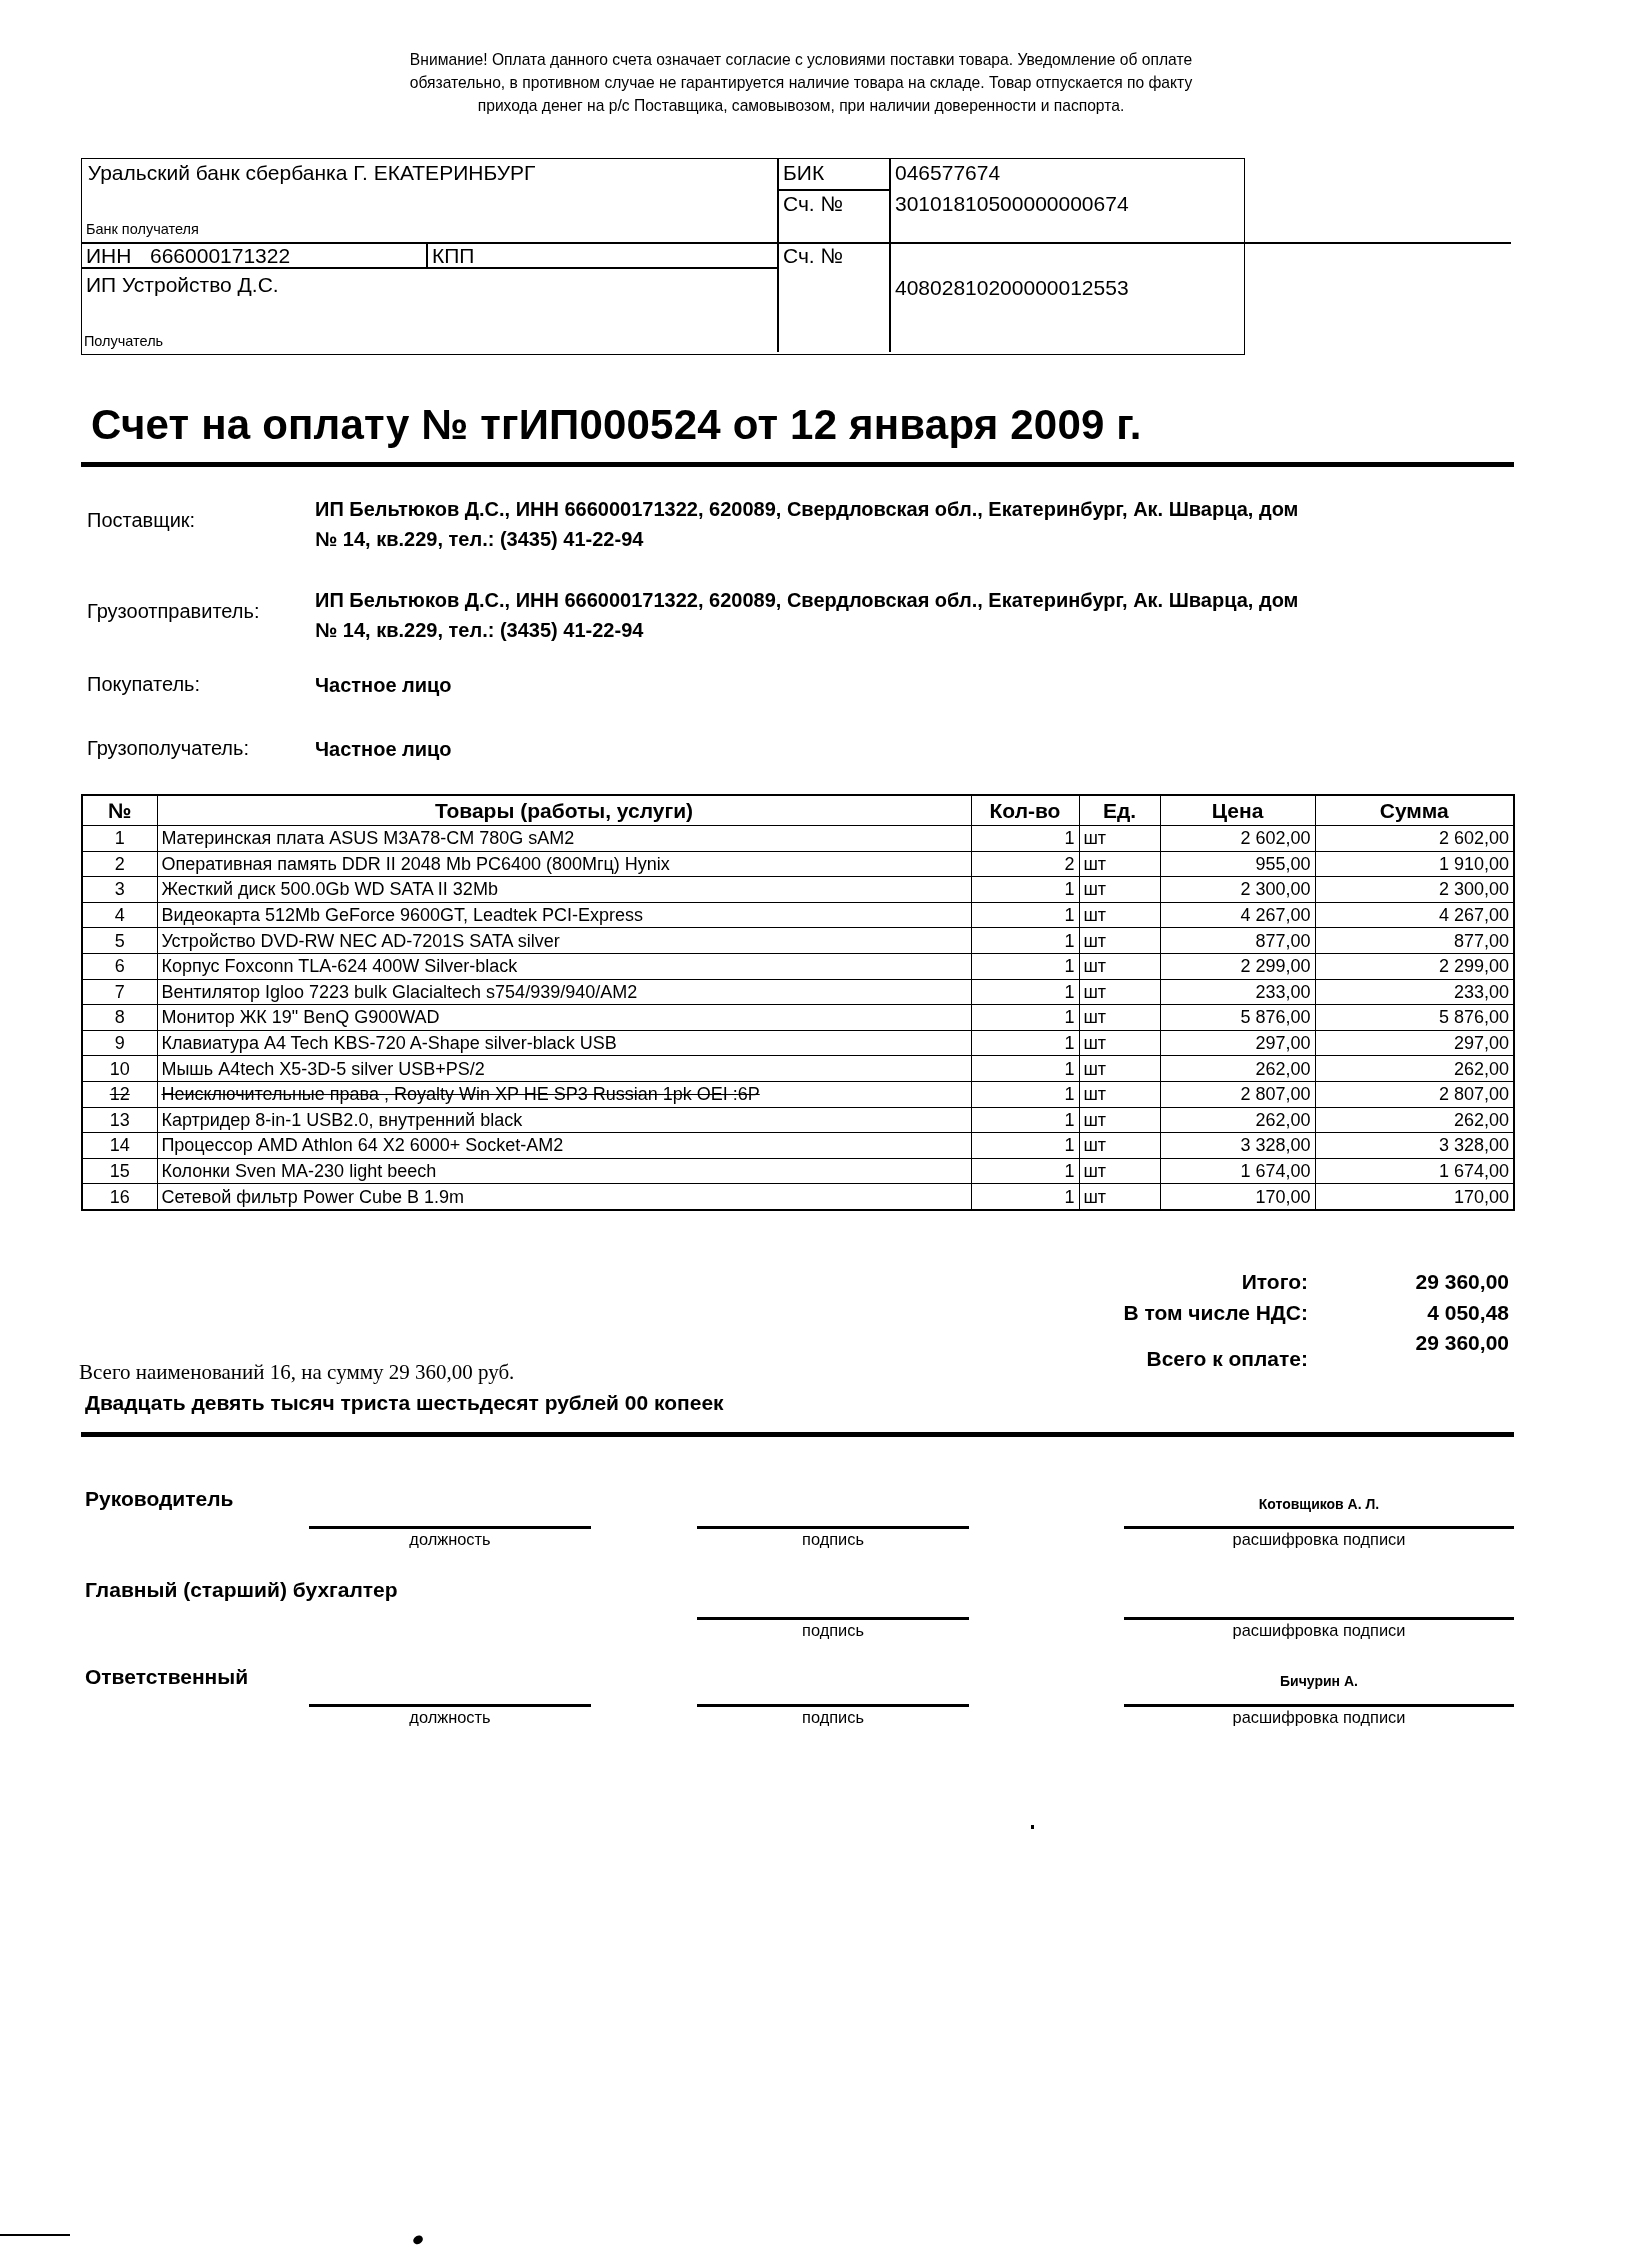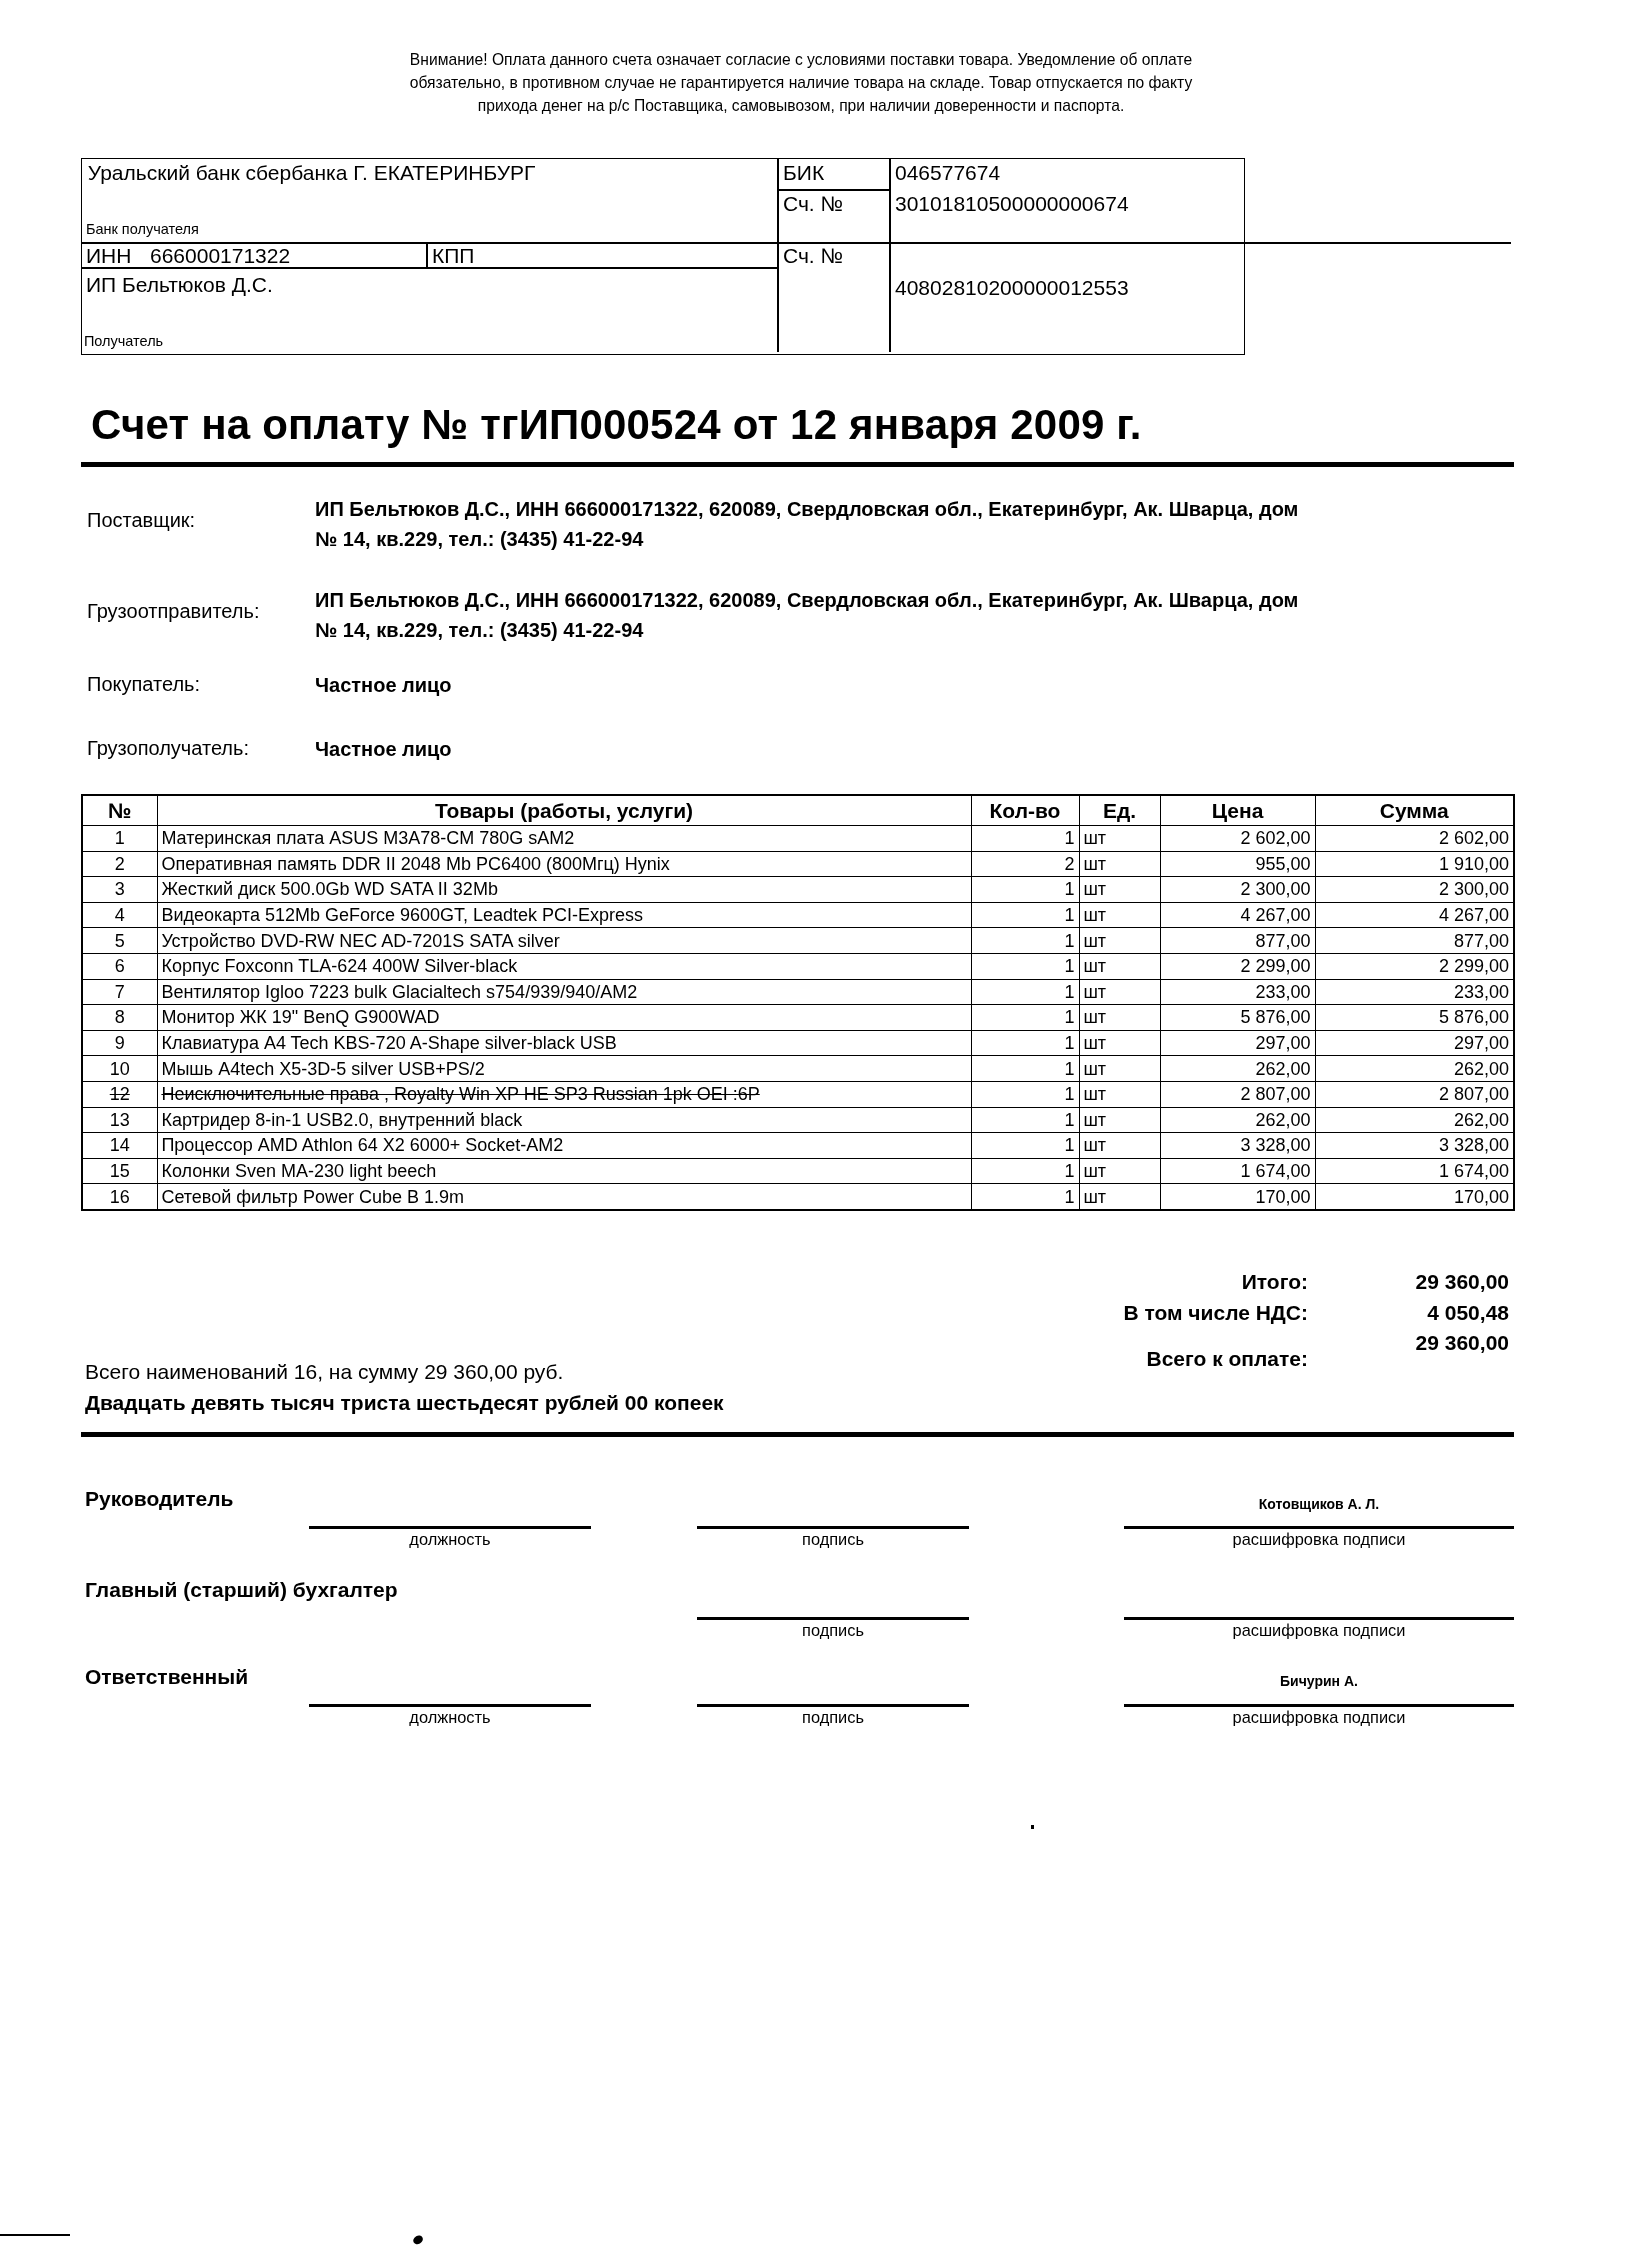--- a/index.html
+++ b/index.html
@@ -29,21 +29,21 @@
                                    white-space: nowrap; overflow: hidden; }
   table.items th { font-size: 21px; font-weight: bold; height: 29px; }
   table.items td.num { text-align: center; }
   table.items td.r { text-align: right; }
   table.items tr.struck td.name, table.items tr.struck td.num { text-decoration: line-through; }
   table.items { border: 2.9px solid #000; }
 
   .totals-label { font-size: 21px; font-weight: bold; text-align: right; width: 386px; }
   .totals-value { font-size: 21px; font-weight: bold; text-align: right; width: 154px; }
 
-  .summary1 { left: 85px; top: 1360px; font-size: 21px; }
+  .summary1 { left: 79px; top: 1360px; font-size: 21px; font-family: Liberation Serif, serif; }
   .summary2 { left: 85px; top: 1391px; font-size: 21px; font-weight: bold; }
 
   .sig-role { font-size: 21px; font-weight: bold; }
   .sig-line { height: 2.9px; background: #000; }
   .sig-caption { font-size: 16.4px; text-align: center; }
   .sig-name { font-size: 14px; font-weight: bold; text-align: center; }
 </style>
 </head>
 <body>
 
@@ -72,21 +72,21 @@
   <div class="cell" style="left:813px; top:33px;">30101810500000000674</div>
 
   <div class="cell" style="left:3.9px; top:85px;">ИНН</div>
   <div class="cell" style="left:68px; top:85px;text-align:center;">666000171322</div>
   <div class="cell" style="left:350px; top:85px;">КПП</div>
   <div class="cell" style="left:406px; top:85px;"></div>
 
   <div class="cell" style="left:701px; top:85px;">Сч. №</div>
   <div class="cell" style="left:813px; top:85px;margin-top:32px;">40802810200000012553</div>
 
-  <div class="cell" style="left:3.9px; top:114px;">ИП Бельтюков Д.С.</div>
+  <div class="cell" style="left:3.9px; top:114px;">ИП Устройство Д.С.</div>
   <div class="cell small" style="left:1.9px; top:174px;">Получатель</div>
 </div>
 
 <div class="abs title">Счет на оплату № тгИП000524 от 12 января 2009 г.</div>
 <div class="abs rule" style="left:81px; top:462px; width:1433px; height:4.8px;"></div>
 
 <div class="abs party-label" style="left:87px; top:509px;">Поставщик:</div>
 <div class="abs party-value" style="left:315px; top:494px;">
   <div>ИП Бельтюков Д.С., ИНН 666000171322, 620089, Свердловская обл., Екатеринбург, Ак. Шварца, дом</div>
   <div>№ 14, кв.229, тел.: (3435) 41-22-94</div>

